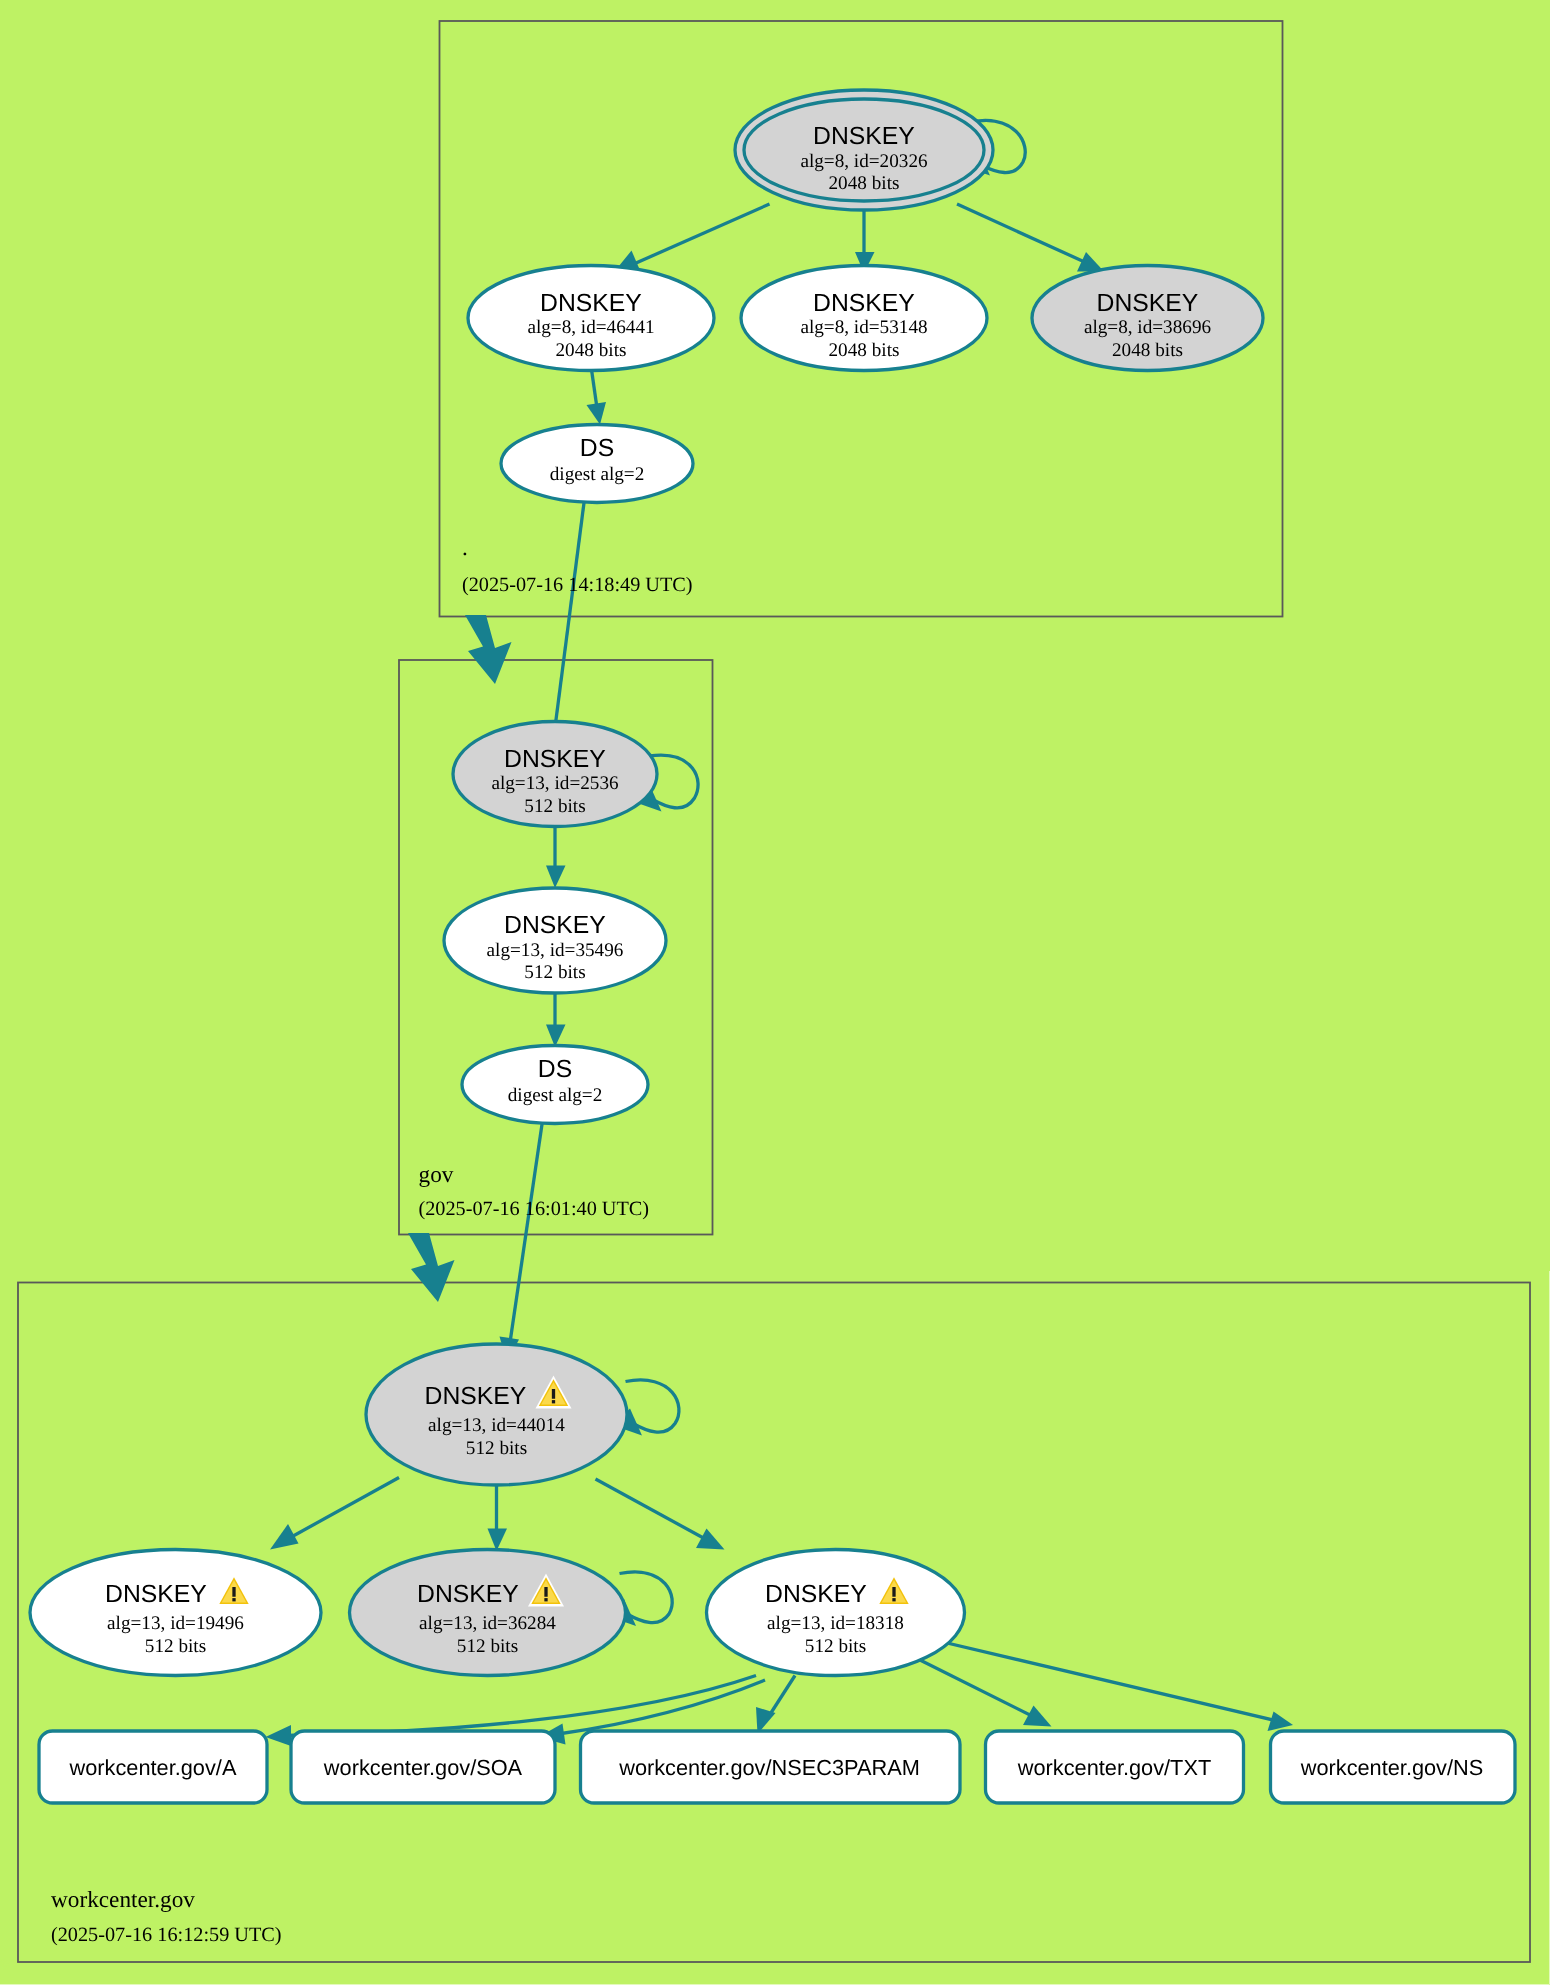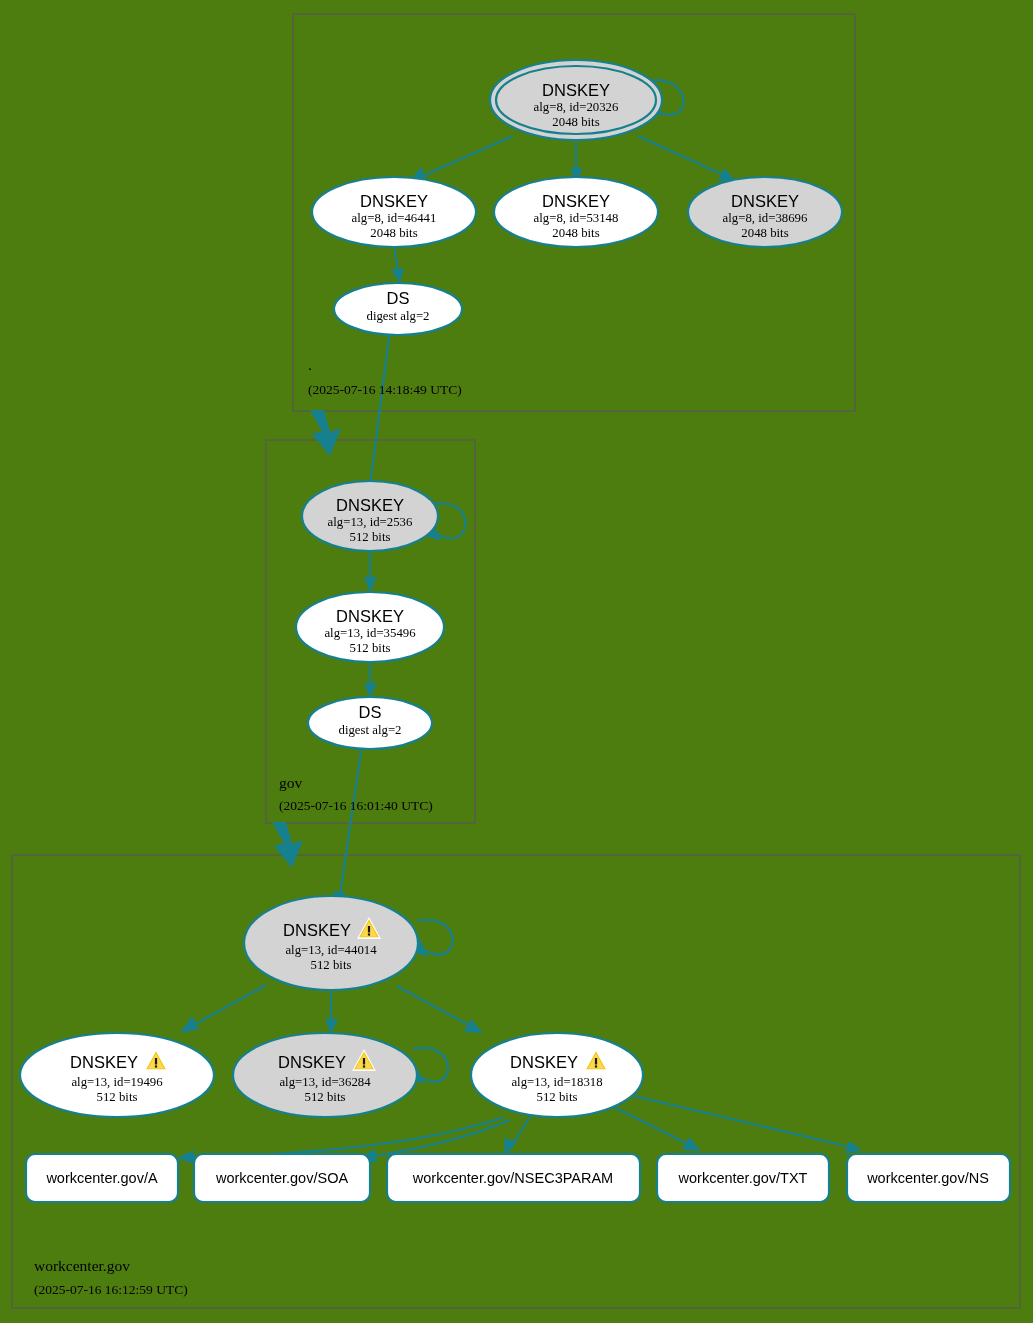--- a/index.html
+++ b/index.html
@@ -4,21 +4,21 @@
 <style>
   html, body {
     margin: 0;
     padding: 0;
     background: #ffffff;
   }
   #canvas {
     position: relative;
     width: 1033px;
     height: 1323px;
-    background: #4d7c0f;
+    background: #bef264;
     overflow: hidden;
     font-family: "Liberation Serif", serif;
   }
   svg.layer {
     position: absolute;
     left: 0;
     top: 0;
     width: 1033px;
     height: 1323px;
     overflow: visible;

